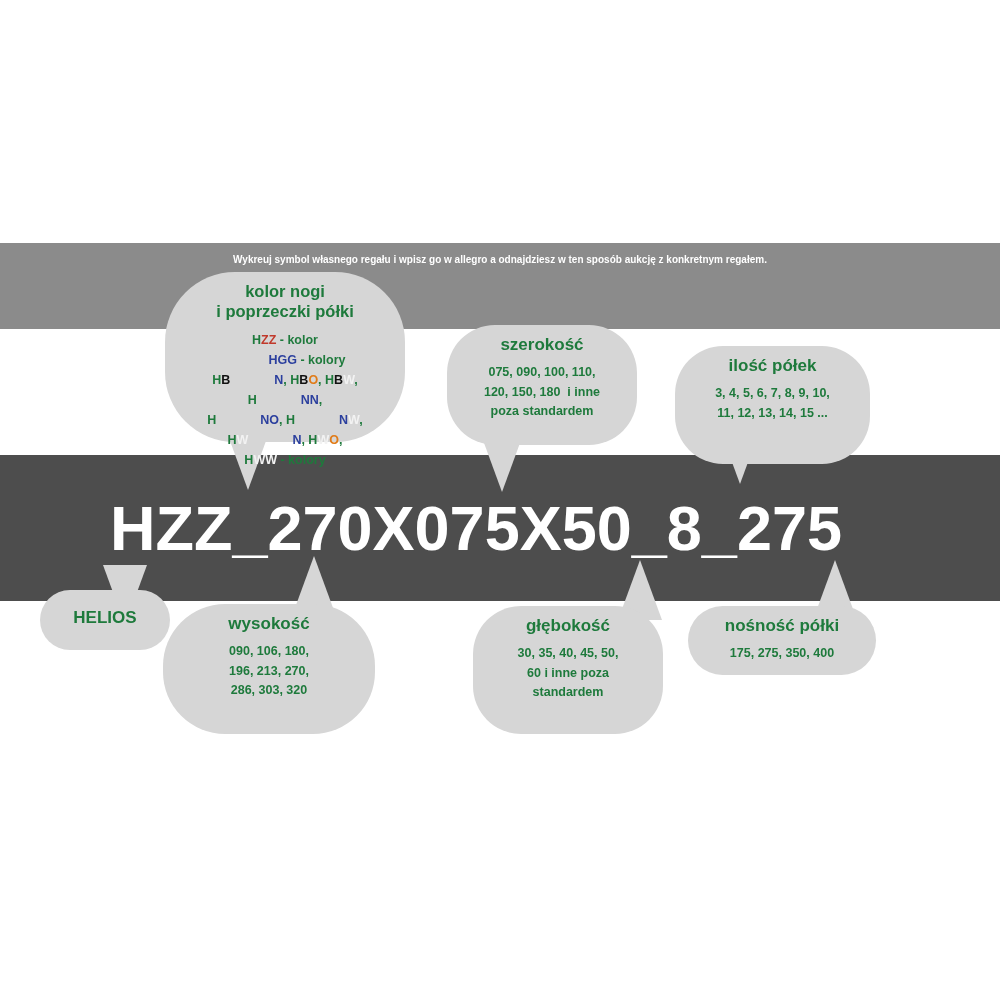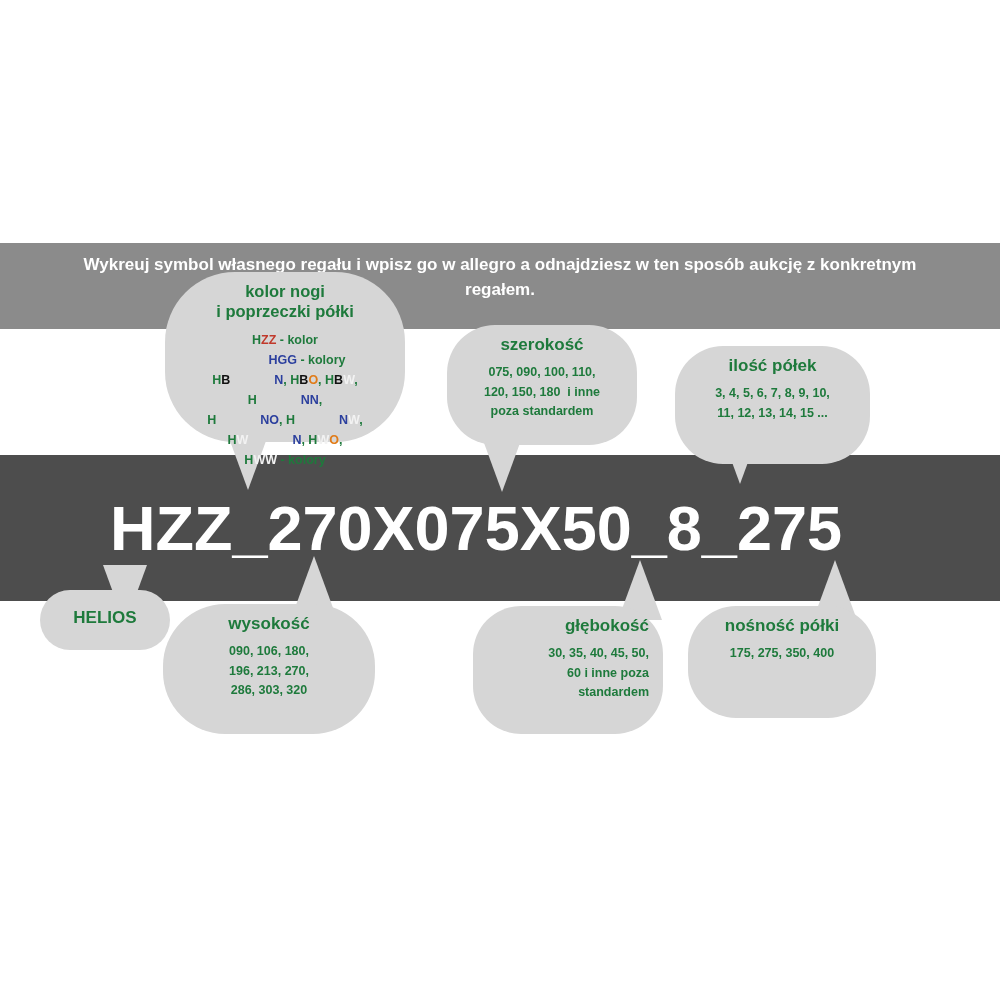--- a/index.html
+++ b/index.html
@@ -31,21 +31,21 @@
   #band-middle { top: 455px; height: 146px; }
 
   
   #header-text {
     position: absolute;
     top: 253px;
     left: 60px;
     width: 880px;
     text-align: center;
     color: #ffffff;
-    font-size: 17px;
+    font-size: 10px;
     font-weight: bold;
     line-height: 1.45;
     z-index: 5;
   }
 
   
   #main-code {
     position: absolute;
     top: 492px;
     left: 0;
@@ -103,22 +103,22 @@
     border-right: 22px solid transparent;
     border-bottom: 60px solid #d6d6d6;
   }
 
   
   #bubble-kolor      { left: 165px; top: 272px;  width: 240px; height: 170px; border-radius: 70px; }
   #bubble-szerokosc  { left: 447px; top: 325px;  width: 190px; height: 120px; }
   #bubble-ilosc      { left: 675px; top: 318px;  width: 195px; height: 118px; margin-top: 28px; }
   #bubble-helios     { left: 40px;  top: 590px;  width: 130px; height: 60px;  border-radius: 32px; padding-top: 18px;}
   #bubble-wysokosc   { left: 163px; top: 604px;  width: 212px; height: 130px; border-radius: 62px; }
-  #bubble-glebokosc  { left: 473px; top: 606px;  width: 190px; height: 128px; text-align: right; }
-  #bubble-nosnosc    { left: 688px; top: 606px;  width: 188px; height: 112px; }
+  #bubble-glebokosc  { left: 473px; top: 606px;  width: 190px; height: 128px; }
+  #bubble-nosnosc    { left: 688px; top: 606px;  width: 188px; height: 69px; }
 
   
   #tail-kolor     { left: 226px; top: 430px; }
   #tail-szerokosc { left: 480px; top: 432px; }
   #tail-ilosc     { left: 718px; top: 424px; }
   #tail-helios    { left: 103px; top: 565px; }
   #tail-wysokosc  { left: 292px; top: 556px; }
   #tail-glebokosc { left: 618px; top: 560px; }
   #tail-nosnosc   { left: 813px; top: 560px; }
 

